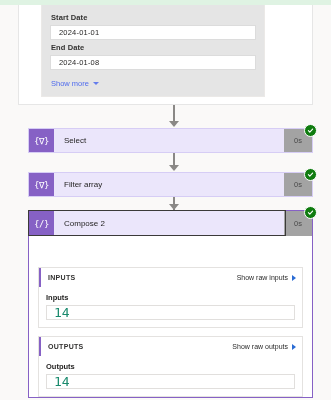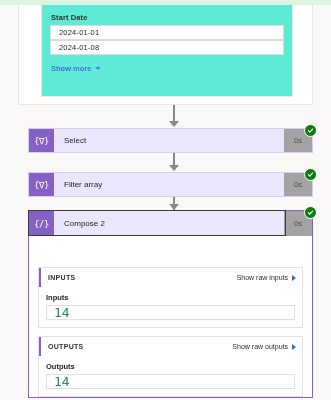--- a/index.html
+++ b/index.html
@@ -42,23 +42,23 @@
     height: 100px;
     background: #ffffff;
     border: 1px solid #e6e6e6;
     border-top: none;
     box-sizing: border-box;
   }
   .panel-top-inner {
     position: absolute;
     left: 22px;
     top: 0px;
-    width: 252px;
+    width: 224px;
     height: 92px;
-    background: #5eead4;
+    background: #e5e5e5;
     border: 1px solid #ebe9e7;
     border-top: none;
     box-sizing: border-box;
     padding: 5px 8px 0 8px;
   }
   .field-label {
     font-size: 7.5px;
     font-weight: bold;
     color: #323130;
     margin: 3px 0 3px 1px;
@@ -78,21 +78,20 @@
   }
   .show-more {
     margin-top: 9px;
     margin-left: 1px;
     display: inline-flex;
     align-items: center;
     gap: 4px;
     color: #4f6bed;
     font-size: 7.5px;
     cursor: pointer;
-    font-weight: bold;
   }
   .chev-down {
     width: 0; height: 0;
     border-left: 3px solid transparent;
     border-right: 3px solid transparent;
     border-top: 3.5px solid #4f6bed;
     opacity: .85;
   }
 
   
@@ -263,20 +262,21 @@
 <div class="top-strip"></div>
 
 <div class="canvas">
 
   <div class="panel-top">
     <div class="panel-top-inner">
 
       <div class="field-label">Start Date</div>
       <div class="text-input">2024-01-01</div>
 
+      <div class="field-label">End Date</div>
       <div class="text-input">2024-01-08</div>
 
       <div class="show-more">
         <span>Show more</span>
         <span class="chev-down"></span>
       </div>
     </div>
   </div>
 
   <div class="connector" style="top:100px;height:18px;"></div>

